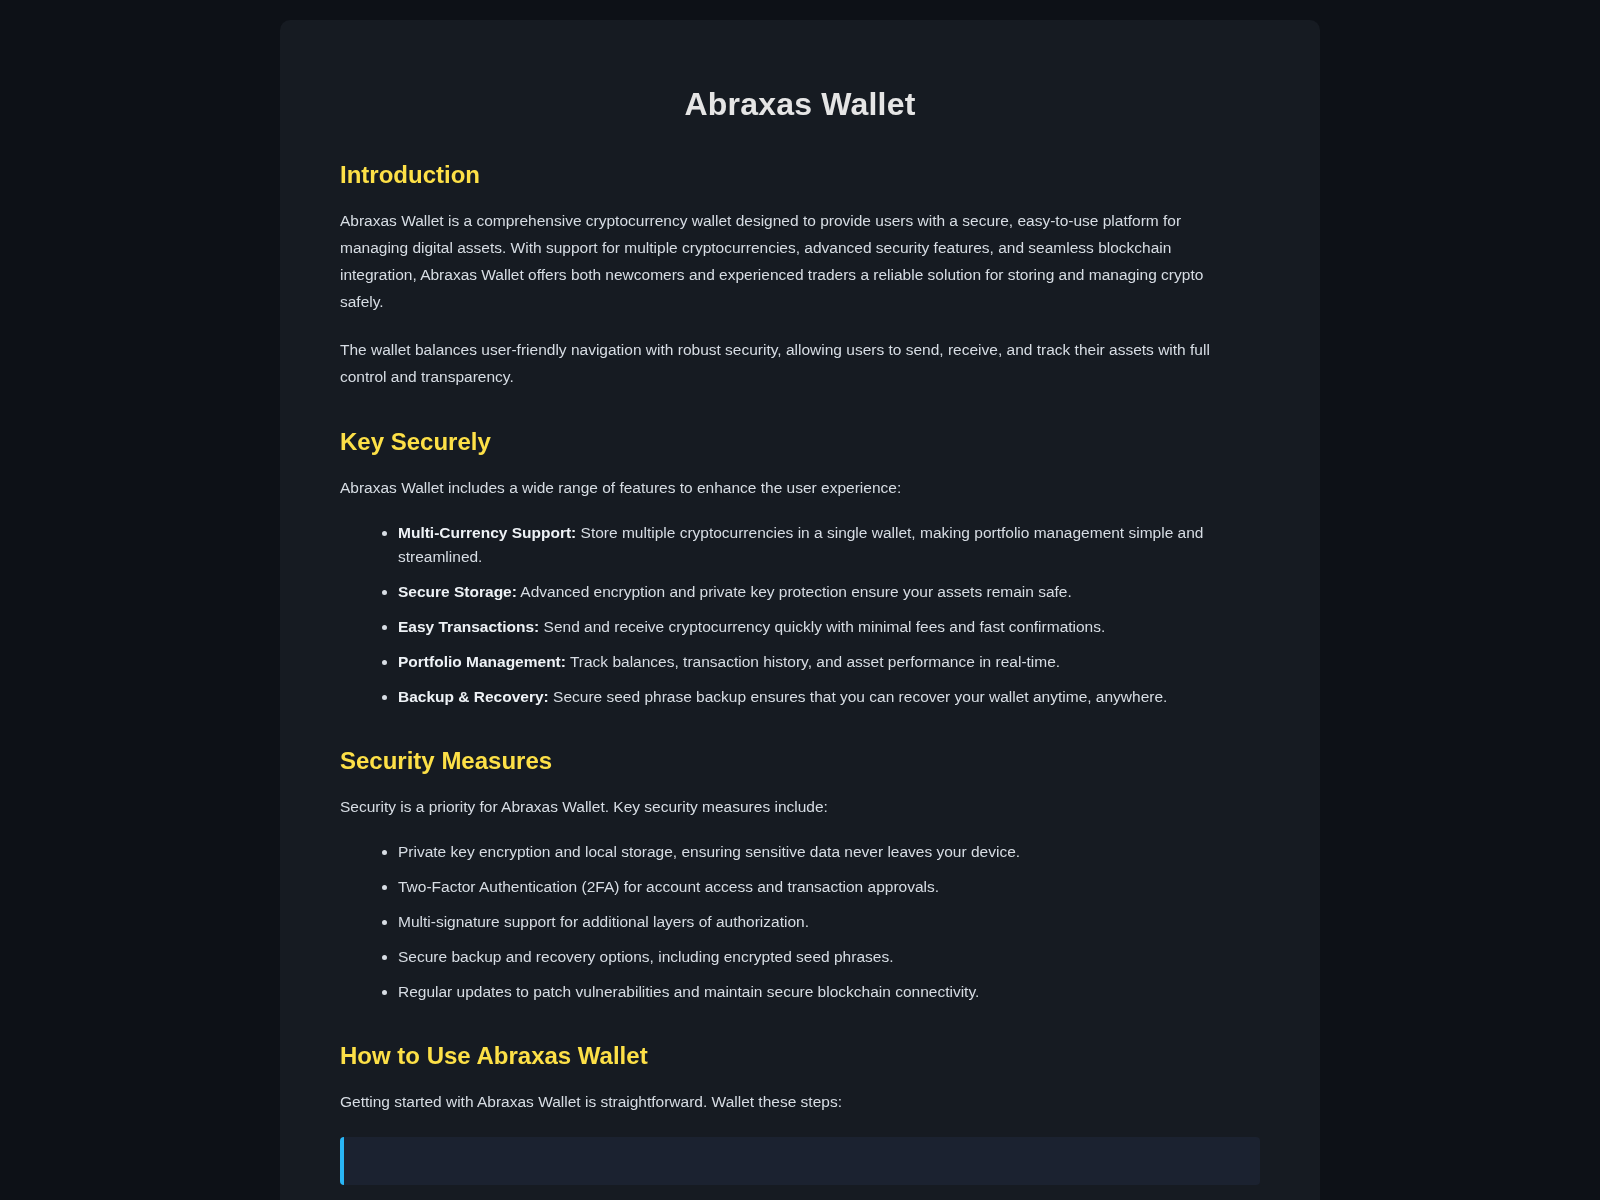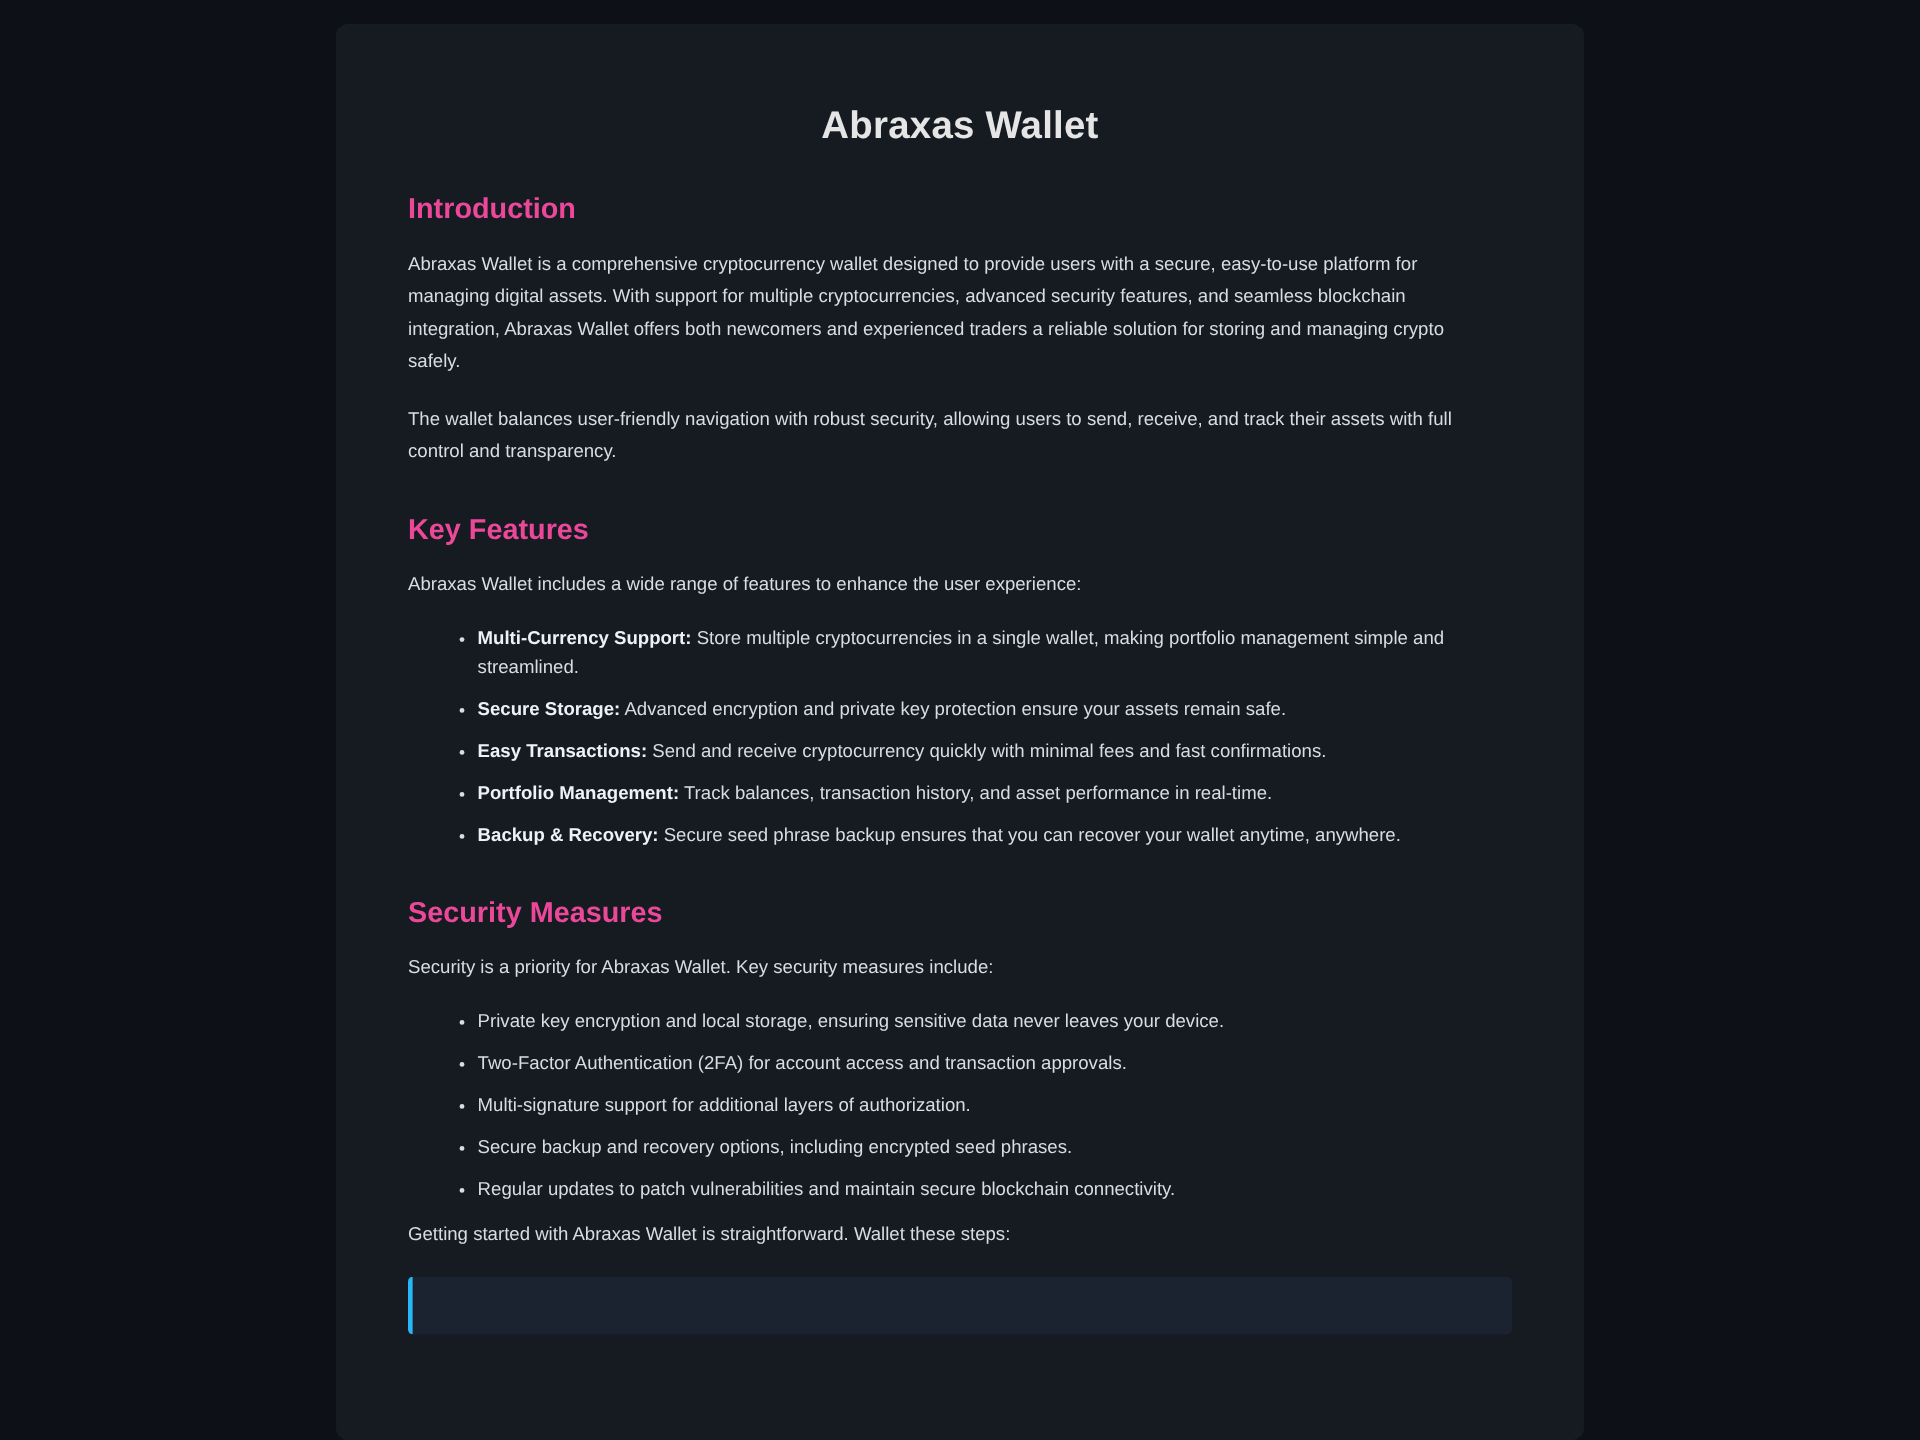--- a/index.html
+++ b/index.html
@@ -32,21 +32,21 @@
     letter-spacing: 0.2px;
   }
   .doc-subtitle {
     margin: 26px 0 0 0;
     text-align: center;
     font-size: 15.5px;
     color: #3bbdf0;
     line-height: 1.5;
   }
   h2.section-heading {
-    color: #ec4899;
+    color: #fde047;
     font-size: 24px;
     margin: 38px 0 18px 0;
     font-weight: bold;
   }
   p.body-text {
     font-size: 15.5px;
     line-height: 1.75;
     margin: 0 12px 20px 0;
     color: #d7dde4;
   }
@@ -75,40 +75,41 @@
 
 <div class="page">
 
   <h1 class="doc-title">Abraxas Wallet</h1>
 
 
   <h2 class="section-heading">Introduction</h2>
   <p class="body-text">Abraxas Wallet is a comprehensive cryptocurrency wallet designed to provide users with a secure, easy-to-use platform for managing digital assets. With support for multiple cryptocurrencies, advanced security features, and seamless blockchain integration, Abraxas Wallet offers both newcomers and experienced traders a reliable solution for storing and managing crypto safely.</p>
   <p class="body-text">The wallet balances user-friendly navigation with robust security, allowing users to send, receive, and track their assets with full control and transparency.</p>
 
-  <h2 class="section-heading">Key Features</h2>
+  <h2 class="section-heading">Key Securely</h2>
   <p class="body-text">Abraxas Wallet includes a wide range of features to enhance the user experience:</p>
   <ul class="bullets">
     <li><span class="lead">Multi-Currency Support:</span><span> Store multiple cryptocurrencies in a single wallet, making portfolio management simple and streamlined.</span></li>
     <li><span class="lead">Secure Storage:</span><span> Advanced encryption and private key protection ensure your assets remain safe.</span></li>
     <li><span class="lead">Easy Transactions:</span><span> Send and receive cryptocurrency quickly with minimal fees and fast confirmations.</span></li>
     <li><span class="lead">Portfolio Management:</span><span> Track balances, transaction history, and asset performance in real-time.</span></li>
     <li><span class="lead">Backup &amp; Recovery:</span><span> Secure seed phrase backup ensures that you can recover your wallet anytime, anywhere.</span></li>
   </ul>
 
   <h2 class="section-heading">Security Measures</h2>
   <p class="body-text">Security is a priority for Abraxas Wallet. Key security measures include:</p>
   <ul class="bullets">
     <li>Private key encryption and local storage, ensuring sensitive data never leaves your device.</li>
     <li>Two-Factor Authentication (2FA) for account access and transaction approvals.</li>
     <li>Multi-signature support for additional layers of authorization.</li>
     <li>Secure backup and recovery options, including encrypted seed phrases.</li>
     <li>Regular updates to patch vulnerabilities and maintain secure blockchain connectivity.</li>
   </ul>
 
+  <h2 class="section-heading">How to Use Abraxas Wallet</h2>
   <p class="body-text">Getting started with Abraxas Wallet is straightforward. Wallet these steps:</p>
 
   <div class="steps-box">
     
     
   </div>
 
 </div>
 
 </body></html>

